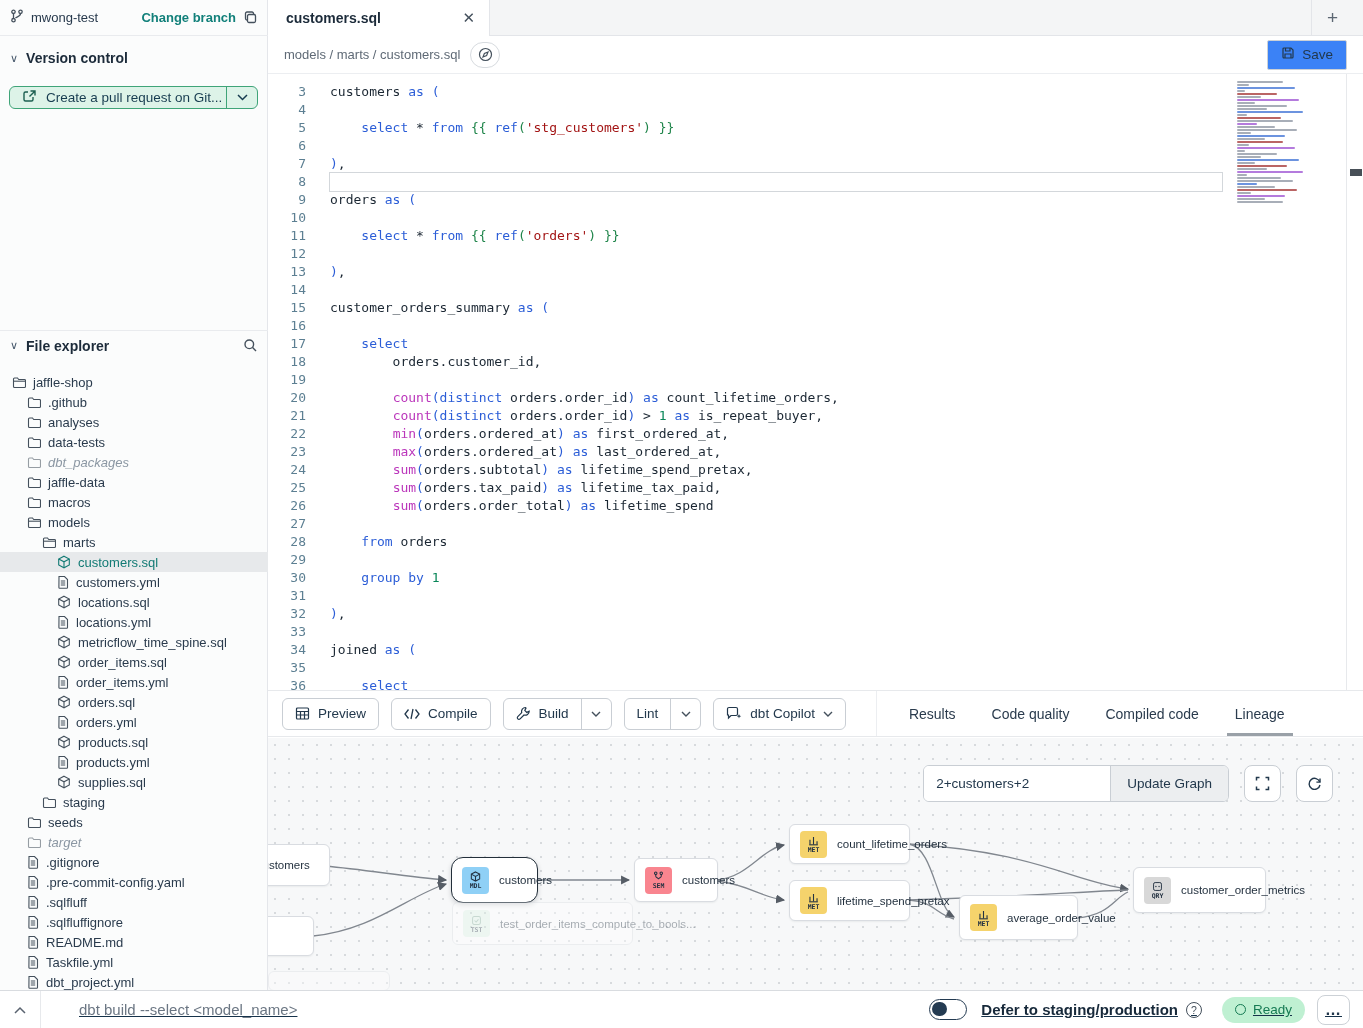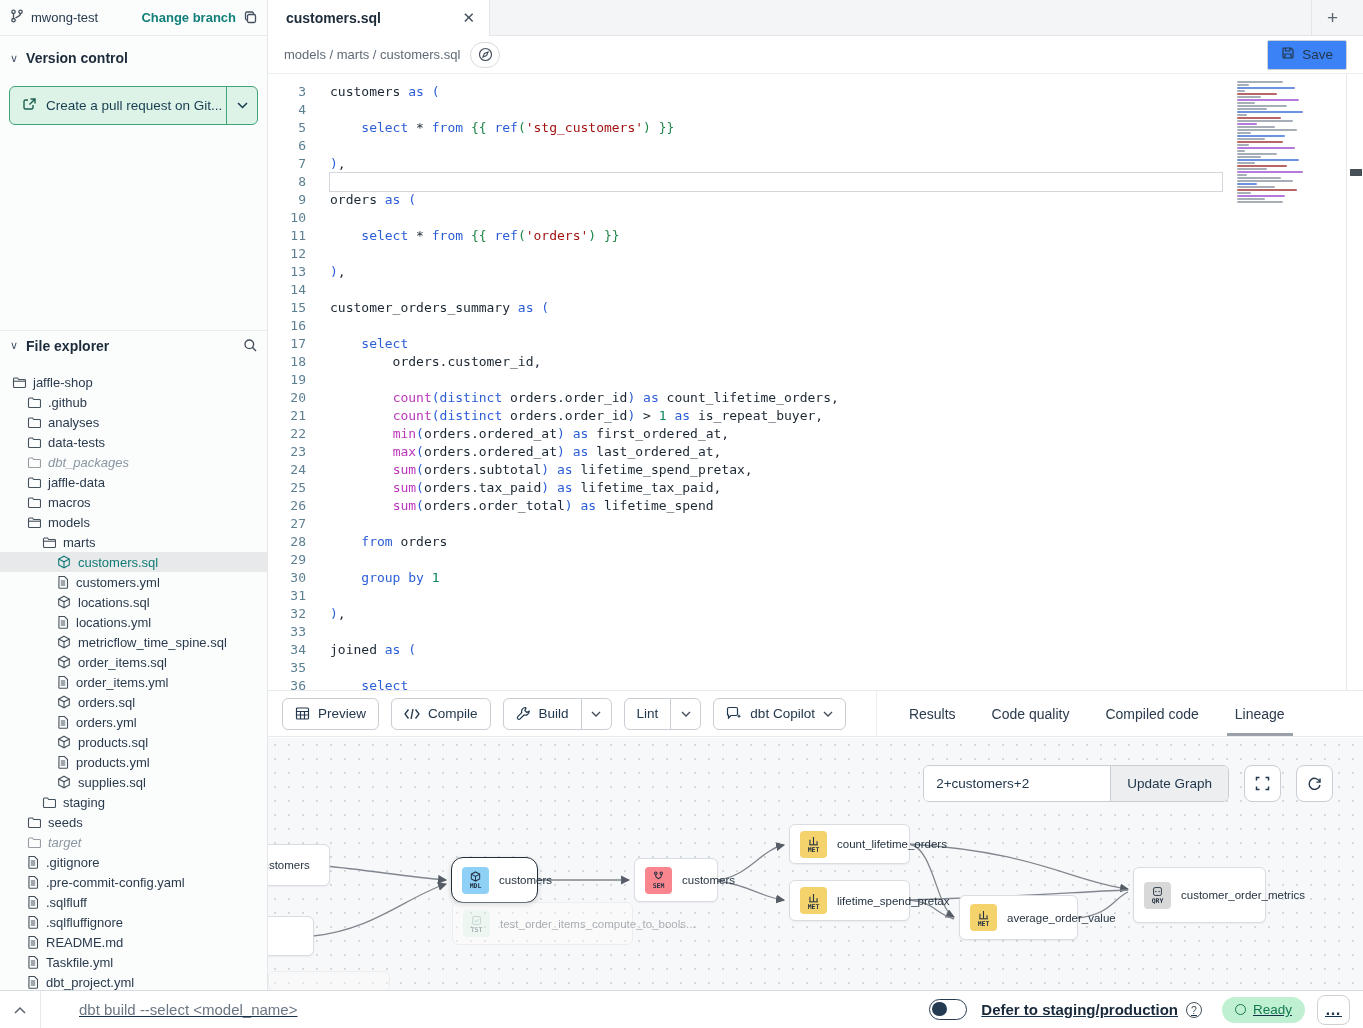--- a/index.html
+++ b/index.html
@@ -14,21 +14,21 @@
   #git-row .branch-name { font-size:13px; color:#27394c; flex:0 0 auto; }
   #git-row .spacer { flex:1; }
   .teal-link { color:#12807a; font-size:13px; font-weight:600; cursor:pointer; }
   .icon-btn { background:none; border:none; cursor:pointer; display:flex; align-items:center; }
 
   #vc-header { position:absolute; left:0; top:46px; width:268px; height:24px;
     display:flex; align-items:center; gap:8px; padding:0 10px; }
   #vc-header .title { font-size:14px; font-weight:700; color:#1c2b3a; }
   .chev { color:#46586b; font-size:11px; }
 
-  #create-pr { position:absolute; left:9px; top:86px; width:249px; height:39px;
+  #create-pr { position:absolute; left:9px; top:86px; width:249px; height:23px;
     display:flex; border:1px solid #3fa478; border-radius:6px; background:#ddf3e8; overflow:hidden; }
   #create-pr .main { flex:1; display:flex; align-items:center; gap:9px; padding:0 12px;
     font-size:13.5px; color:#173c50; cursor:pointer; white-space:nowrap; overflow:hidden; }
   #create-pr .drop { width:31px; border-left:1px solid #3fa478; display:flex;
     align-items:center; justify-content:center; cursor:pointer; color:#173c50; }
 
   #fe-header { position:absolute; left:0; top:330px; width:268px; height:30px;
     border-top:1px solid #e9ebee; display:flex; align-items:center; gap:8px; padding:0 10px; }
   #fe-header .title { font-size:14px; font-weight:700; color:#1c2b3a; flex:0 0 auto; }
   #fe-header .spacer { flex:1; }
@@ -842,21 +842,21 @@
         <div class="lnode" style="left: 691px; top: 157px; width: 119px; height: 45px;">
           <span class="badge" style="background: rgb(245, 211, 108);">
             <svg width="11" height="11" viewBox="0 0 14 14" fill="none" stroke="#243242" stroke-width="1.4">
               <path d="M2.5 12 V6 M7 12 V2.5 M11.5 12 V8"></path>
               <path d="M1.5 12.5 h11"></path>
             </svg>
             <span class="code">MET</span>
           </span>
           <span class="lbl">average_order_value</span>
         </div>
-        <div class="lnode" style="left: 865px; top: 129px; width: 133px; height: 56px;">
+        <div class="lnode" style="left: 865px; top: 129px; width: 133px; height: 46px;">
           <span class="badge" style="background: rgb(216, 216, 216);">
             <svg width="11" height="11" viewBox="0 0 14 14" fill="none" stroke="#243242" stroke-width="1.2">
               <rect x="2" y="2" width="10" height="10" rx="2"></rect>
               <circle cx="5" cy="7" r=".9" fill="#243242" stroke="none"></circle>
               <circle cx="9" cy="7" r=".9" fill="#243242" stroke="none"></circle>
             </svg>
             <span class="code">QRY</span>
           </span>
           <span class="lbl">customer_order_metrics</span>
         </div>

